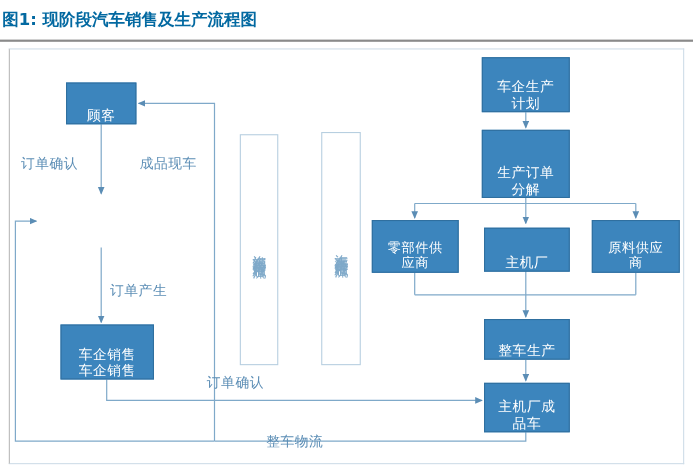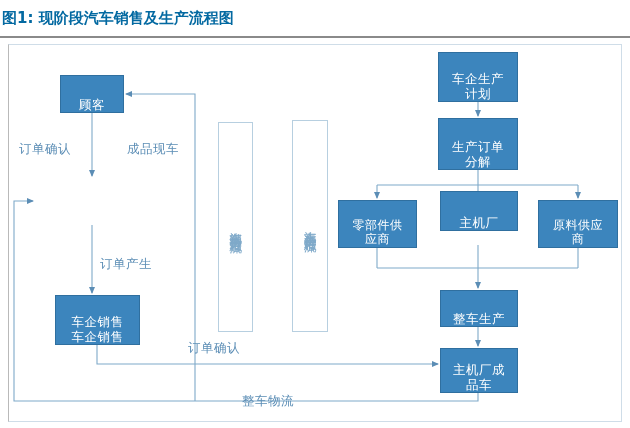--- a/index.html
+++ b/index.html
@@ -176,35 +176,35 @@
     </div>
   </div>
 
   <div class="node" style="left:438px; top:52px; width:80px; height:50px;">
     <div>
       <div>车企生产</div>
       <div>计划</div>
     </div>
   </div>
 
-  <div class="node" style="left:438px; top:118px; width:80px; height:52px;">
+  <div class="node" style="left:438px; top:118px; width:80px; height:62px;">
     <div>
       <div>生产订单</div>
       <div>分解</div>
     </div>
   </div>
 
   <div class="node small" style="left:338px; top:200px; width:79px; height:48px;">
     <div>
       <div>零部件供</div>
       <div>应商</div>
     </div>
   </div>
 
-  <div class="node" style="left:440px; top:191px; width:78px; height:40px;">
+  <div class="node" style="left:440px; top:207px; width:78px; height:40px;">
     <span>主机厂</span>
   </div>
 
   <div class="node small" style="left:538px; top:200px; width:80px; height:48px;">
     <div>
       <div>原料供应</div>
       <div>商</div>
     </div>
   </div>
 

